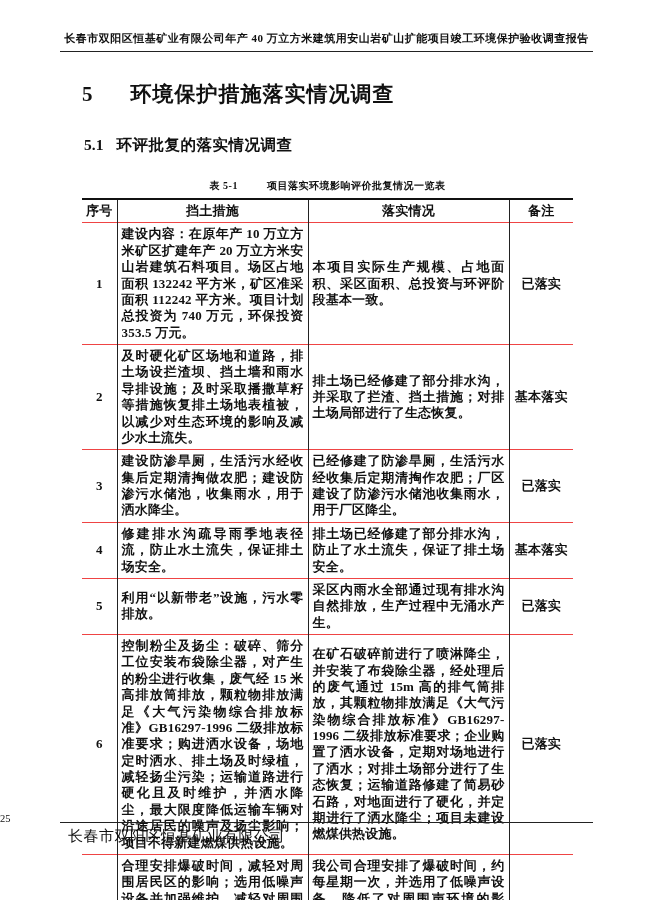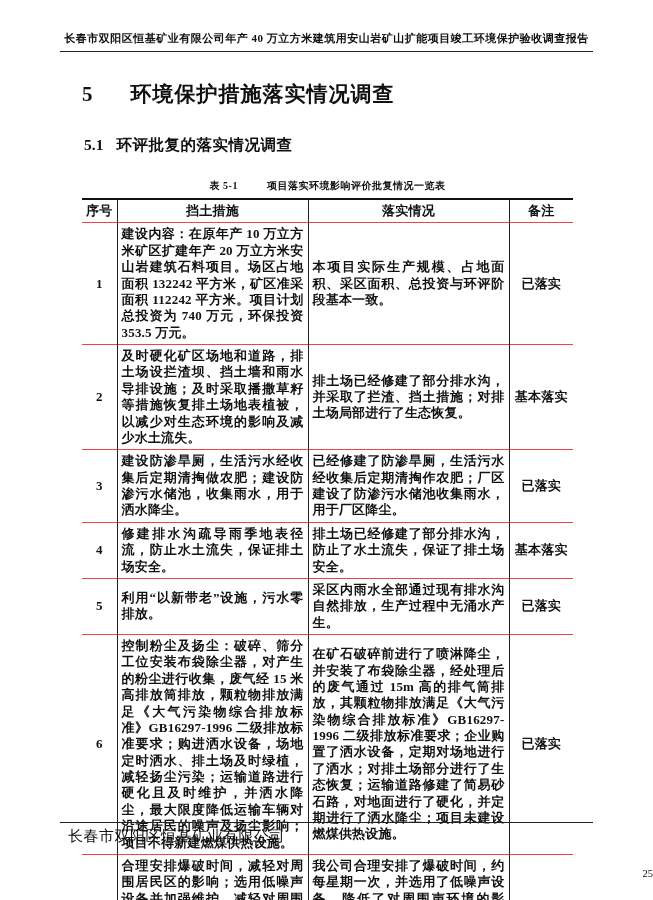--- a/index.html
+++ b/index.html
@@ -100,24 +100,24 @@
   .footer-company {
     position: absolute;
     top: 827px;
     left: 68px;
     font-size: 15px;
     font-weight: normal;
     letter-spacing: 0.5px;
   }
   .footer-page {
     position: absolute;
-    top: 868px;
+    top: 813px;
     left: 0;
     right: 0;
-    text-align: right;
+    text-align: left;
     font-size: 10.5px;
   }
 </style>
 </head>
 <body>
 
 <div class="page">
 
   <header class="running-header">
     <span>长春市双阳区恒基矿业有限公司年产 40 万立方米建筑用安山岩矿山扩能项目竣工环境保护验收调查报告</span>

